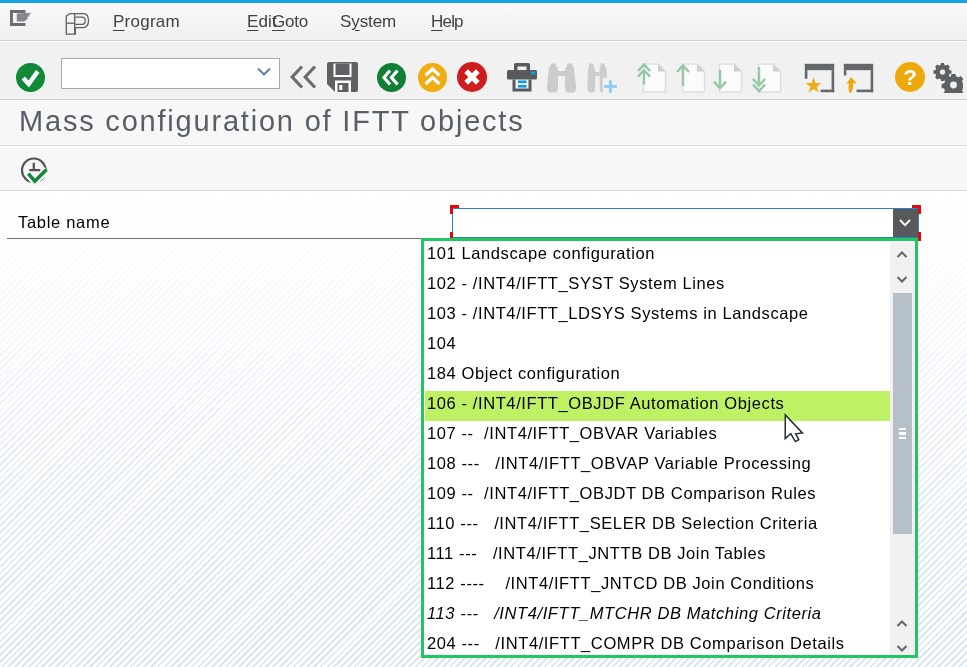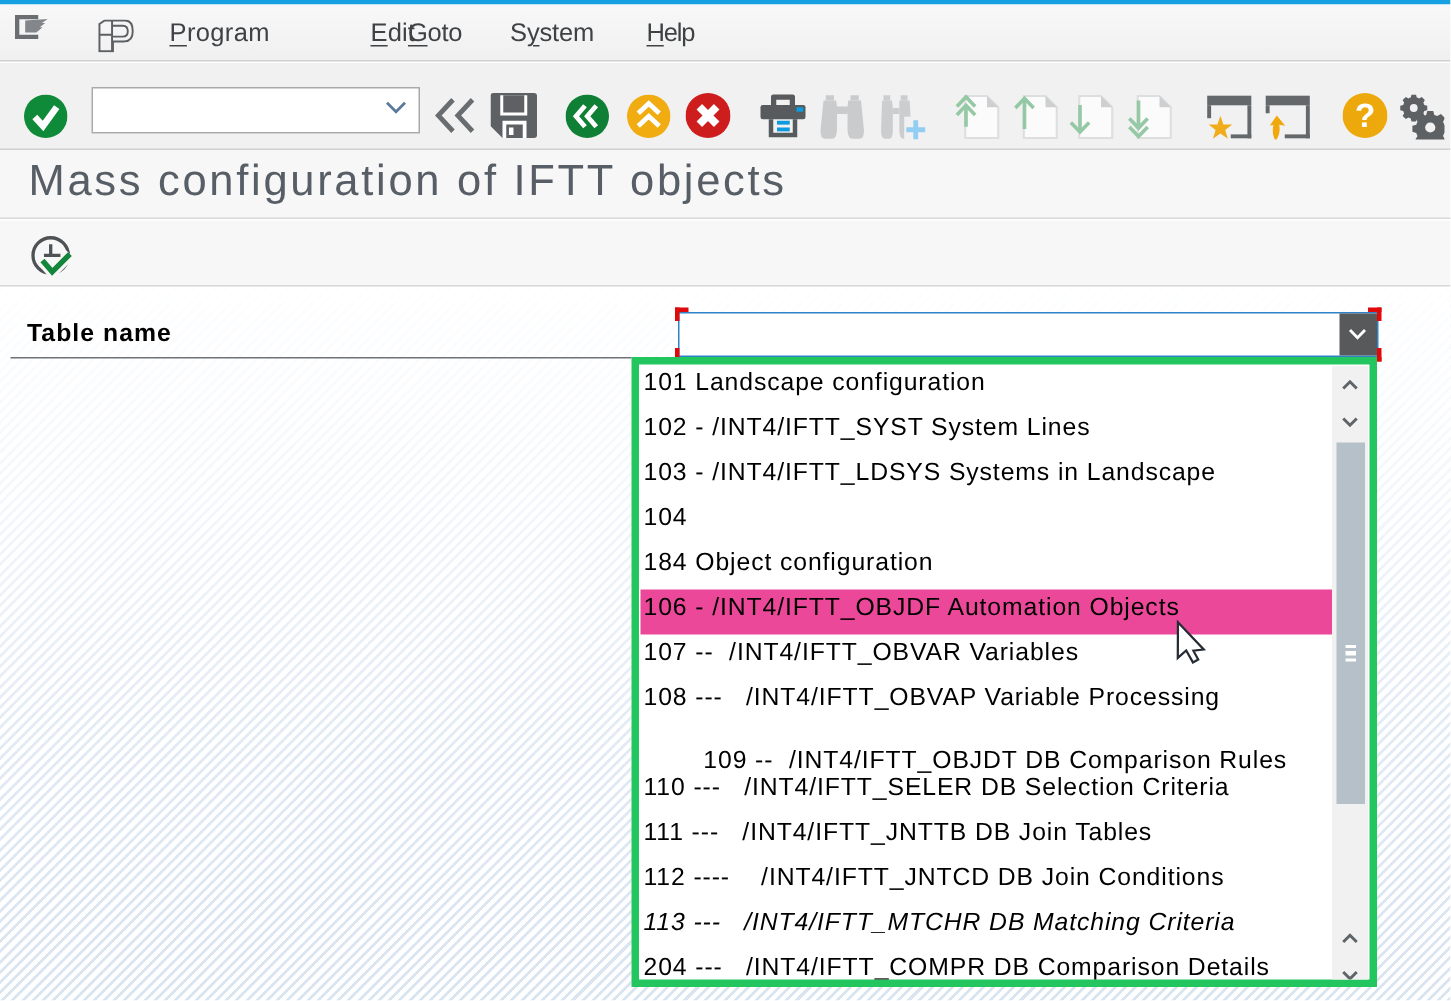--- a/index.html
+++ b/index.html
@@ -26,38 +26,38 @@
 
   #apptoolbar { left:0; top:147px; width:967px; height:44px; background:#f7f7f7;
     border-bottom:1px solid #d8d8d8; }
 
   #content { left:0; top:192px; width:967px; height:475px;
     background:
       linear-gradient(180deg, rgba(255,255,255,0.97) 0%, rgba(255,255,255,0.7) 30%, rgba(255,255,255,0.25) 62%, rgba(255,255,255,0) 100%),
       repeating-linear-gradient(135deg, #dae5f2 0px, #dae5f2 1.9px, #ffffff 1.9px, #ffffff 4.8px);
   }
 
-  #tablename { left:18px; top:213.5px; font-size:16.5px; letter-spacing:0.7px; line-height:17px; color:#000;font-weight:bold; }
+  #tablename { left:18px; top:213.5px; font-size:16.5px; letter-spacing:0.7px; line-height:17px; color:#000; }
   #formline { left:7px; top:238px; width:445px; height:1px; background:#6e7378; }
 
   #combobox { left:452px; top:208px; width:467px; height:30px; background:#fff;
     border:1px solid #2e82c8; }
   #combobtn { left:892.5px; top:209px; width:25.5px; height:28px; background:#57595b; }
   .focus-corner { position:absolute; width:9px; height:9px; }
   .fc-tl { left:450px; top:205px; border-left:3px solid #e00a0a; border-top:3px solid #e00a0a; }
   .fc-tr { left:911.5px; top:205px; border-right:3px solid #e00a0a; border-top:3px solid #e00a0a; }
   .fc-bl { left:450px; top:232px; border-left:3px solid #e00a0a; border-bottom:3px solid #e00a0a; }
   .fc-br { left:911.5px; top:232px; border-right:3px solid #e00a0a; border-bottom:3px solid #e00a0a; }
 
   #ddlist { left:421px; top:238px; width:497px; height:420px; background:#fff;
-    border:5px solid #22c55e; overflow:hidden; }
+    border:3px solid #22c55e; overflow:hidden; }
   .dd-row { position:absolute; left:1px; width:471px; height:30px; line-height:25px;
     font-size:16.5px; letter-spacing:0.6px; color:#000; white-space:pre;
     padding-left:2px; }
-  .dd-sel { background:#ec4899; }
+  .dd-sel { background:#bef264; }
 
   #ddscroll { position:absolute; right:1px; top:1px; width:24px; height:418px; background:#f1f1f1; }
   #ddthumb { position:absolute; left:3px; top:51px; width:19px; height:241px; background:#b5c0c9; }
   .grip { position:absolute; left:6px; width:7px; height:2.5px; background:#fff; }
   .sbchev { position:absolute; left:5px; width:14px; height:14px; }
   .sbchev svg { display:block; }
 </style>
 </head>
 <body>
 <div id="topline" class="abs"></div>
@@ -262,21 +262,21 @@
 
 <div id="ddlist" class="abs">
   <div class="dd-row" style="top:0px;">101 Landscape configuration</div>
   <div class="dd-row" style="top:30px;">102 - /INT4/IFTT_SYST System Lines</div>
   <div class="dd-row" style="top:60px;">103 - /INT4/IFTT_LDSYS Systems in Landscape</div>
   <div class="dd-row" style="top:90px;">104</div>
   <div class="dd-row" style="top:120px;">184 Object configuration</div>
   <div class="dd-row dd-sel" style="top:150px;">106 - /INT4/IFTT_OBJDF Automation Objects</div>
   <div class="dd-row" style="top:180px;">107 --  /INT4/IFTT_OBVAR Variables</div>
   <div class="dd-row" style="top:210px;">108 ---   /INT4/IFTT_OBVAP Variable Processing</div>
-  <div class="dd-row" style="top:252px;text-align:center;">109 --  /INT4/IFTT_OBJDT DB Comparison Rules</div>
+  <div class="dd-row" style="top:240px;">109 --  /INT4/IFTT_OBJDT DB Comparison Rules</div>
   <div class="dd-row" style="top:270px;">110 ---   /INT4/IFTT_SELER DB Selection Criteria</div>
   <div class="dd-row" style="top:300px;">111 ---   /INT4/IFTT_JNTTB DB Join Tables</div>
   <div class="dd-row" style="top:330px;">112 ----    /INT4/IFTT_JNTCD DB Join Conditions</div>
   <div class="dd-row" style="top:360px;font-style:italic;">113 ---   /INT4/IFTT_MTCHR DB Matching Criteria</div>
   <div class="dd-row" style="top:390px;">204 ---   /INT4/IFTT_COMPR DB Comparison Details</div>
   <div id="ddscroll">
     <div class="sbchev" style="top:6px;">
         <svg width="14" height="14" viewBox="0 0 14 14">
           <path d="M2.5,9 L7,4.5 L11.5,9" fill="none" stroke="#5f6569" stroke-width="2"></path>
         </svg>

